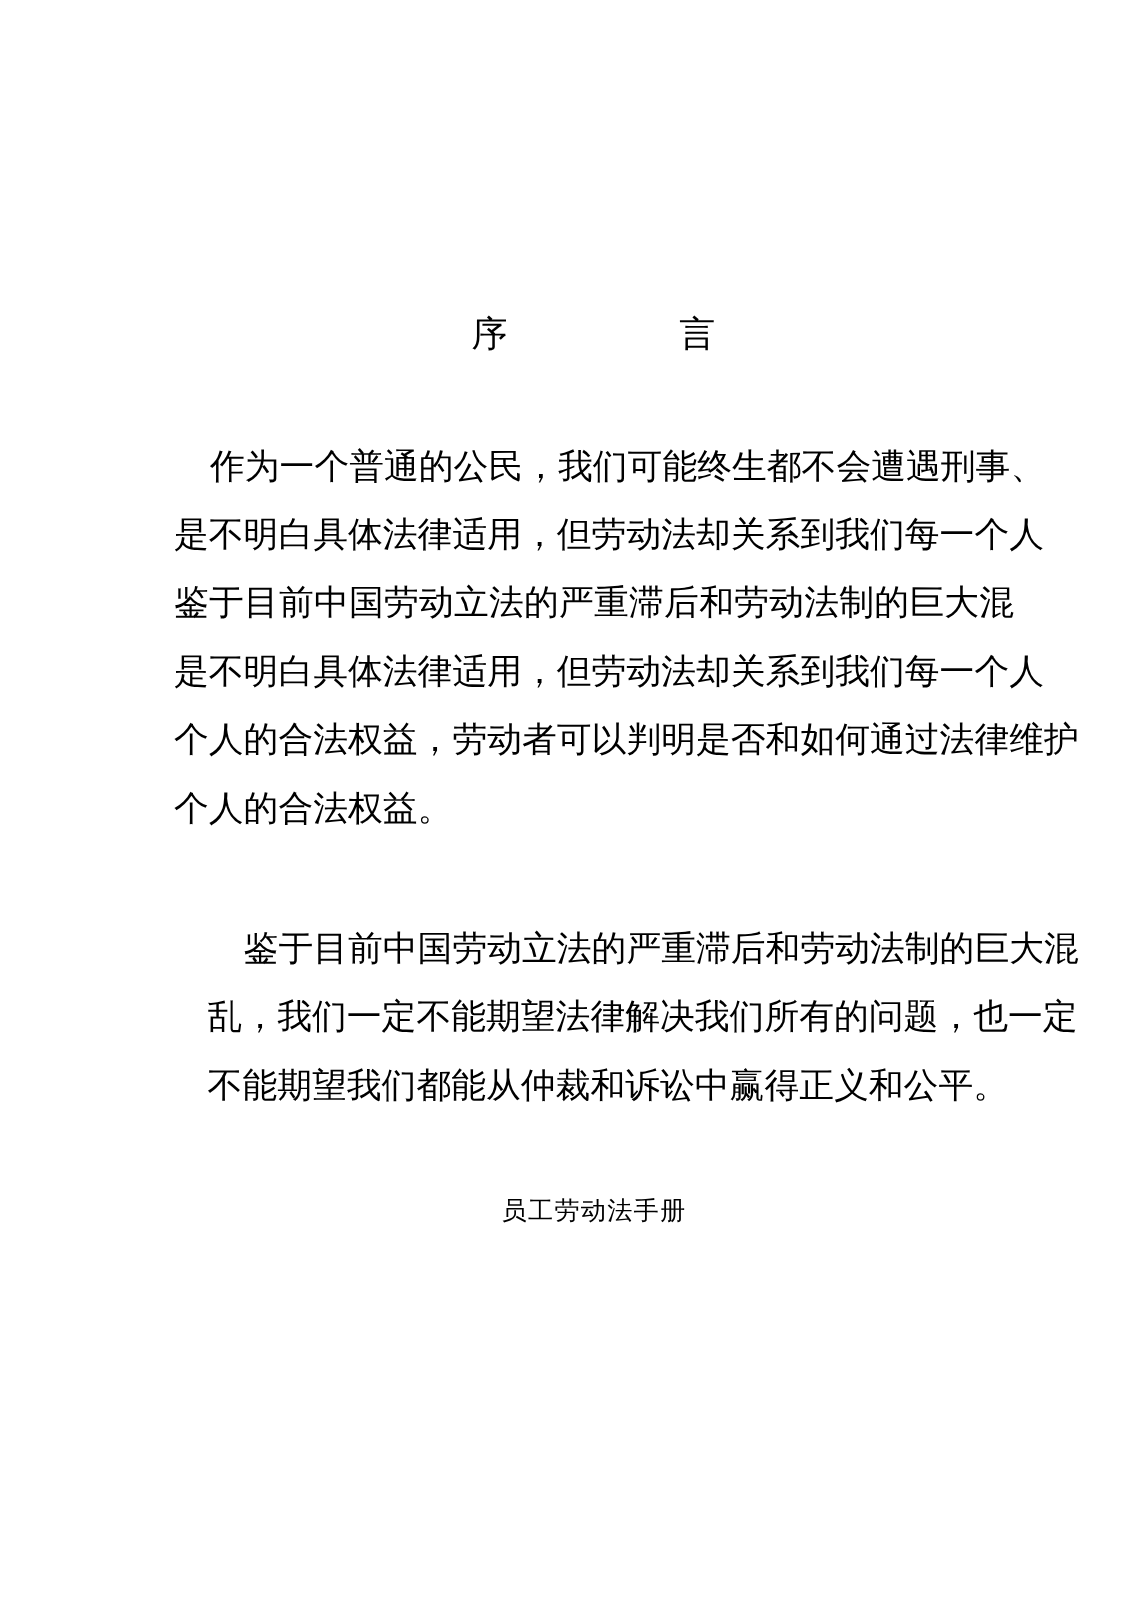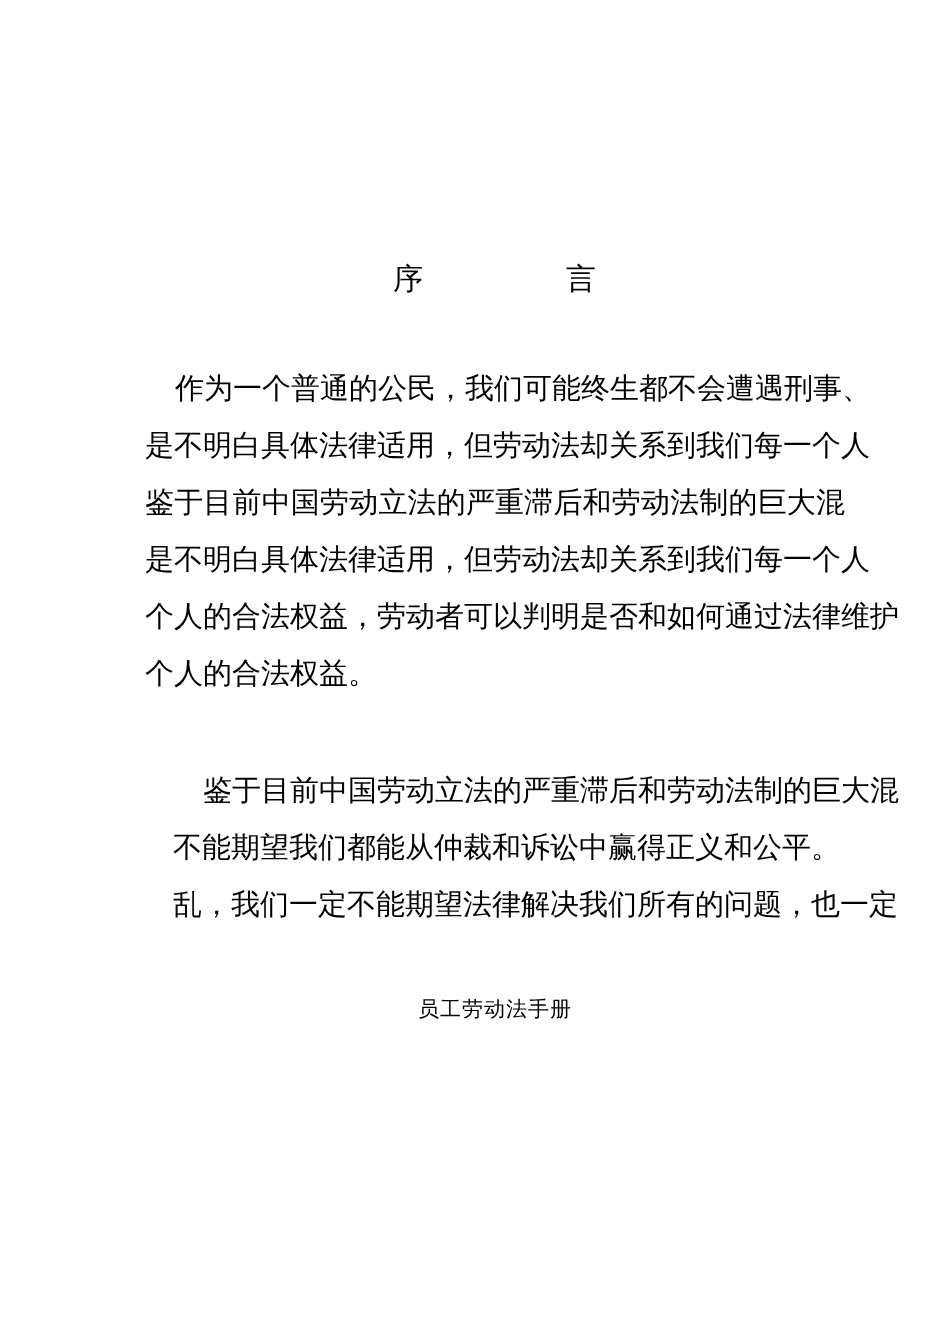--- a/index.html
+++ b/index.html
@@ -75,19 +75,19 @@
     <div class="line first">作为一个普通的公民，我们可能终生都不会遭遇刑事、</div>
     <div class="line">是不明白具体法律适用，但劳动法却关系到我们每一个人</div>
     <div class="line">鉴于目前中国劳动立法的严重滞后和劳动法制的巨大混</div>
     <div class="line">是不明白具体法律适用，但劳动法却关系到我们每一个人</div>
     <div class="line">个人的合法权益，劳动者可以判明是否和如何通过法律维护</div>
     <div class="line last">个人的合法权益。</div>
   </div>
 
   <div class="paragraph second">
     <div class="line first">鉴于目前中国劳动立法的严重滞后和劳动法制的巨大混</div>
+    <div class="line">乱，我们一定不能期望法律解决我们所有的问题，也一定</div>
     <div class="line last">不能期望我们都能从仲裁和诉讼中赢得正义和公平。</div>
-    <div class="line">乱，我们一定不能期望法律解决我们所有的问题，也一定</div>
   </div>
 
   <div class="doc-footer">员工劳动法手册</div>
 
 </div>
 
 </body></html>

